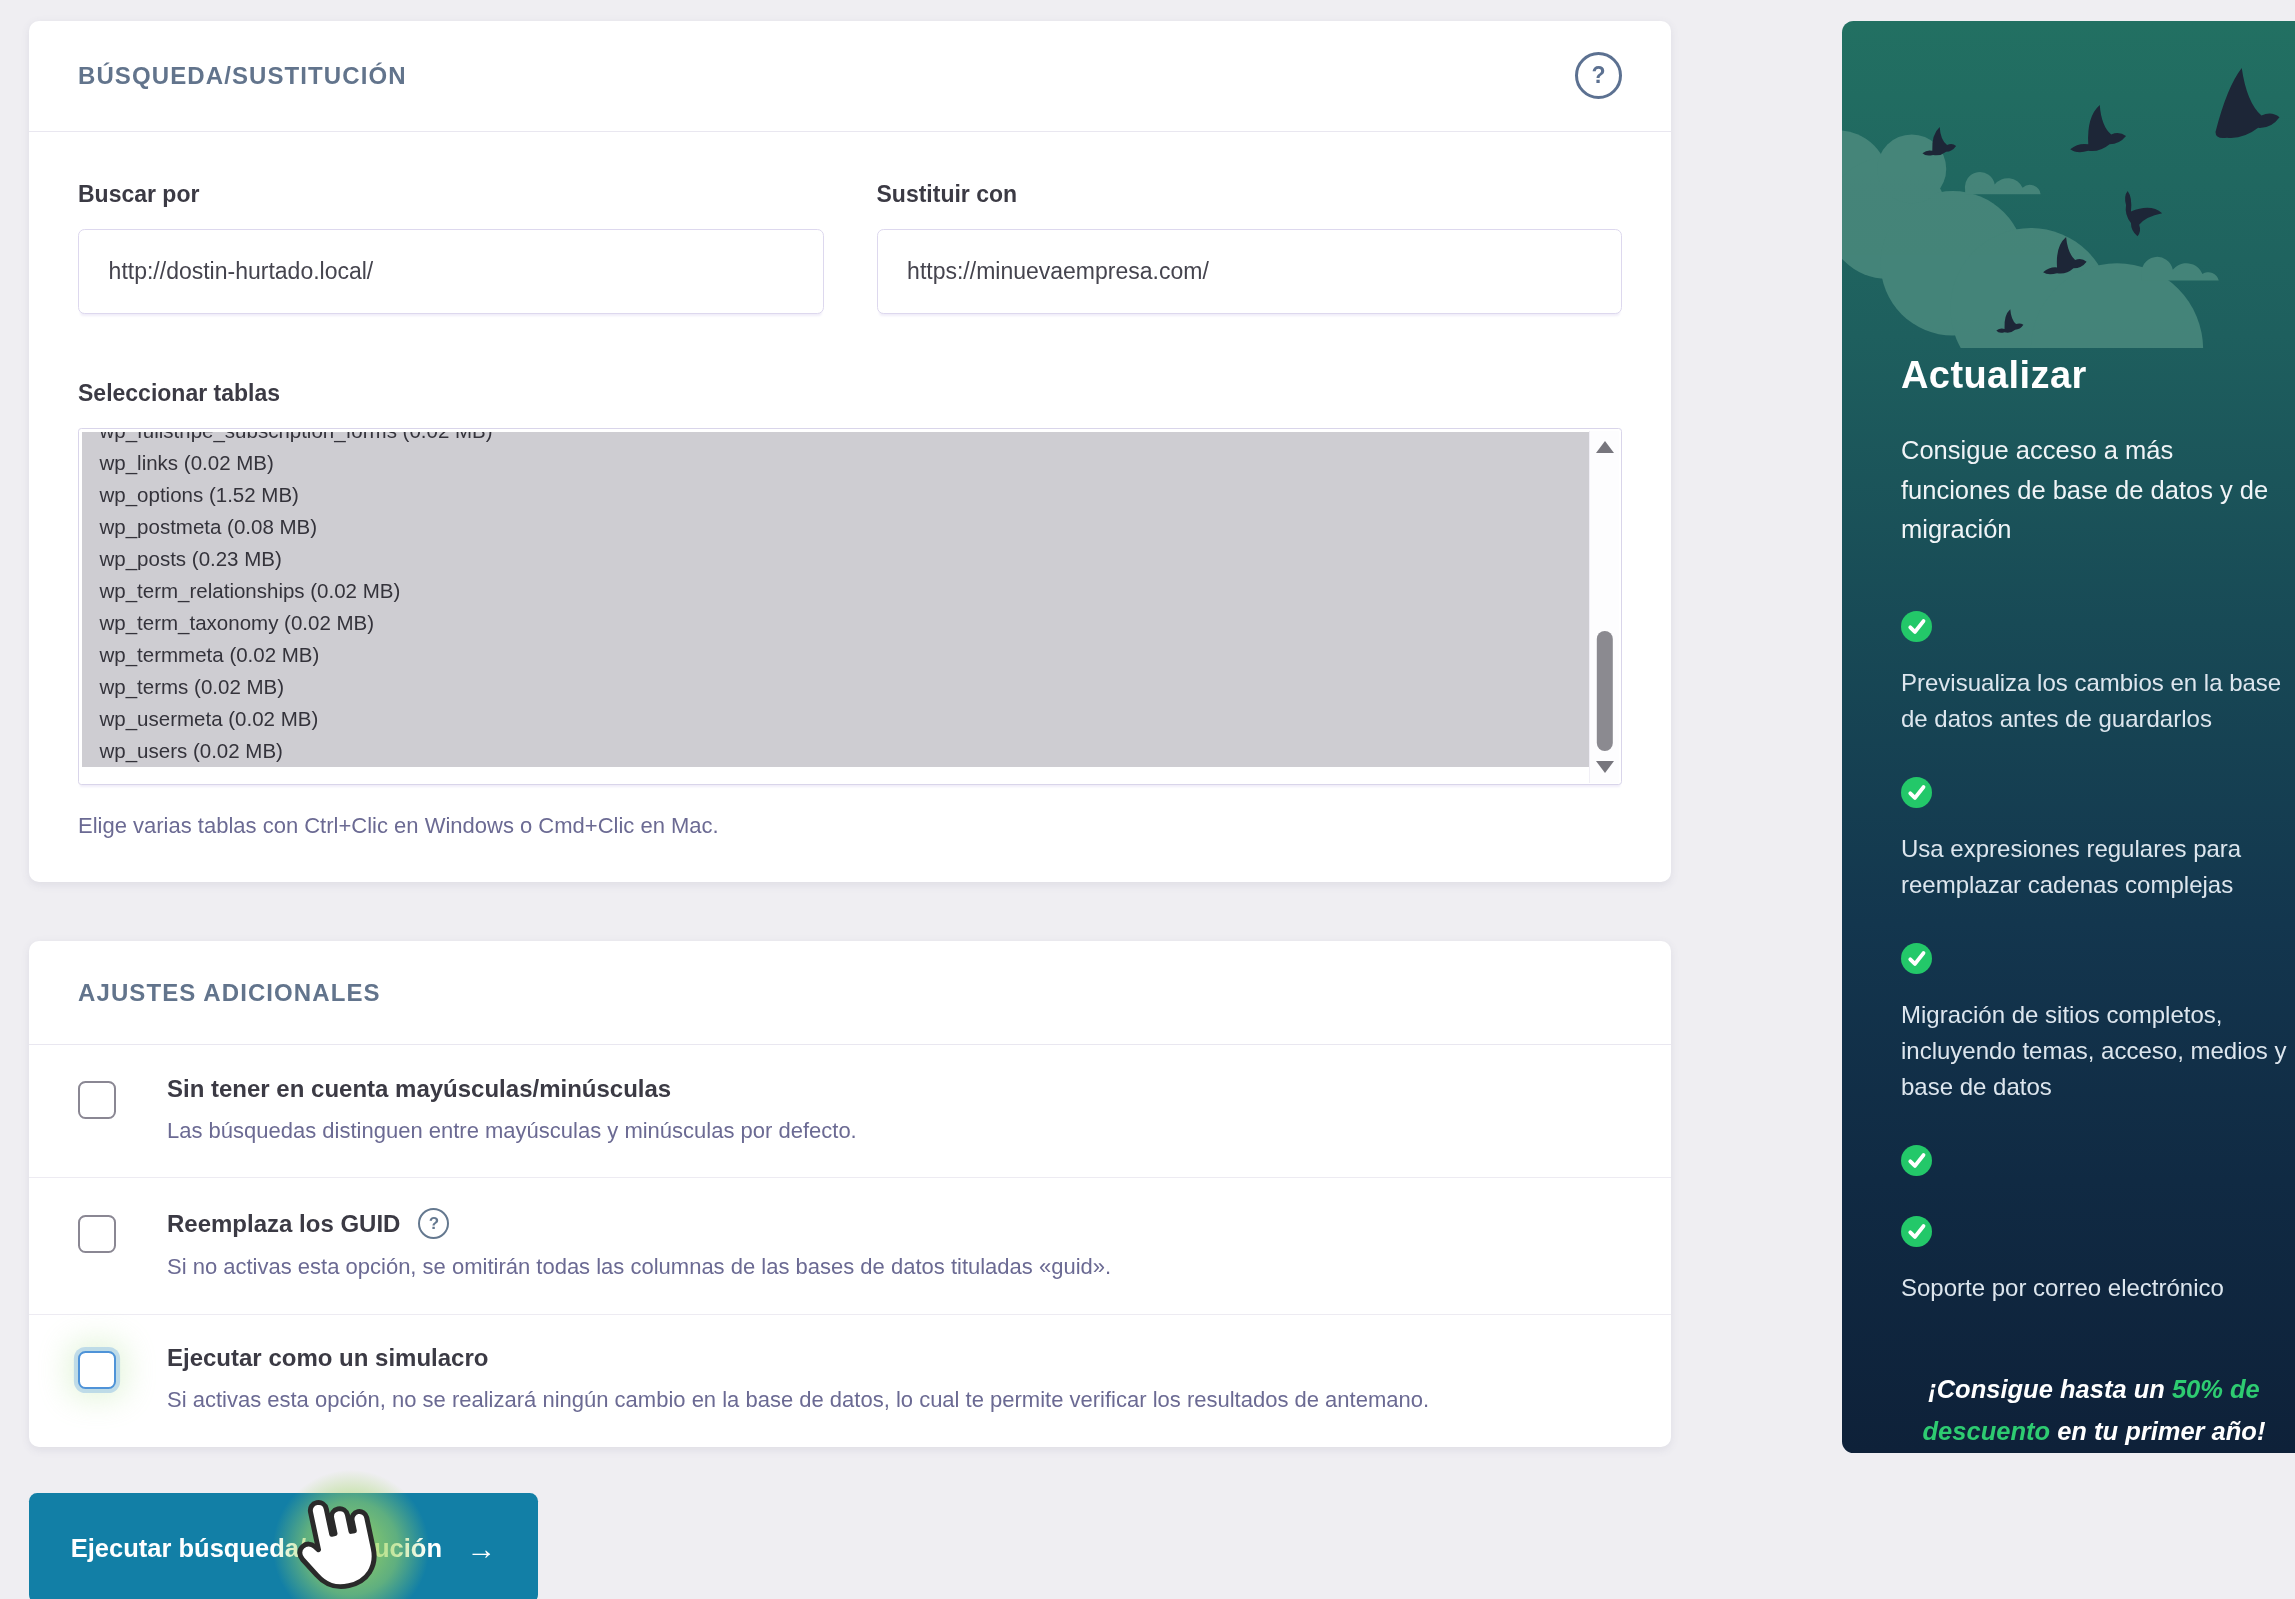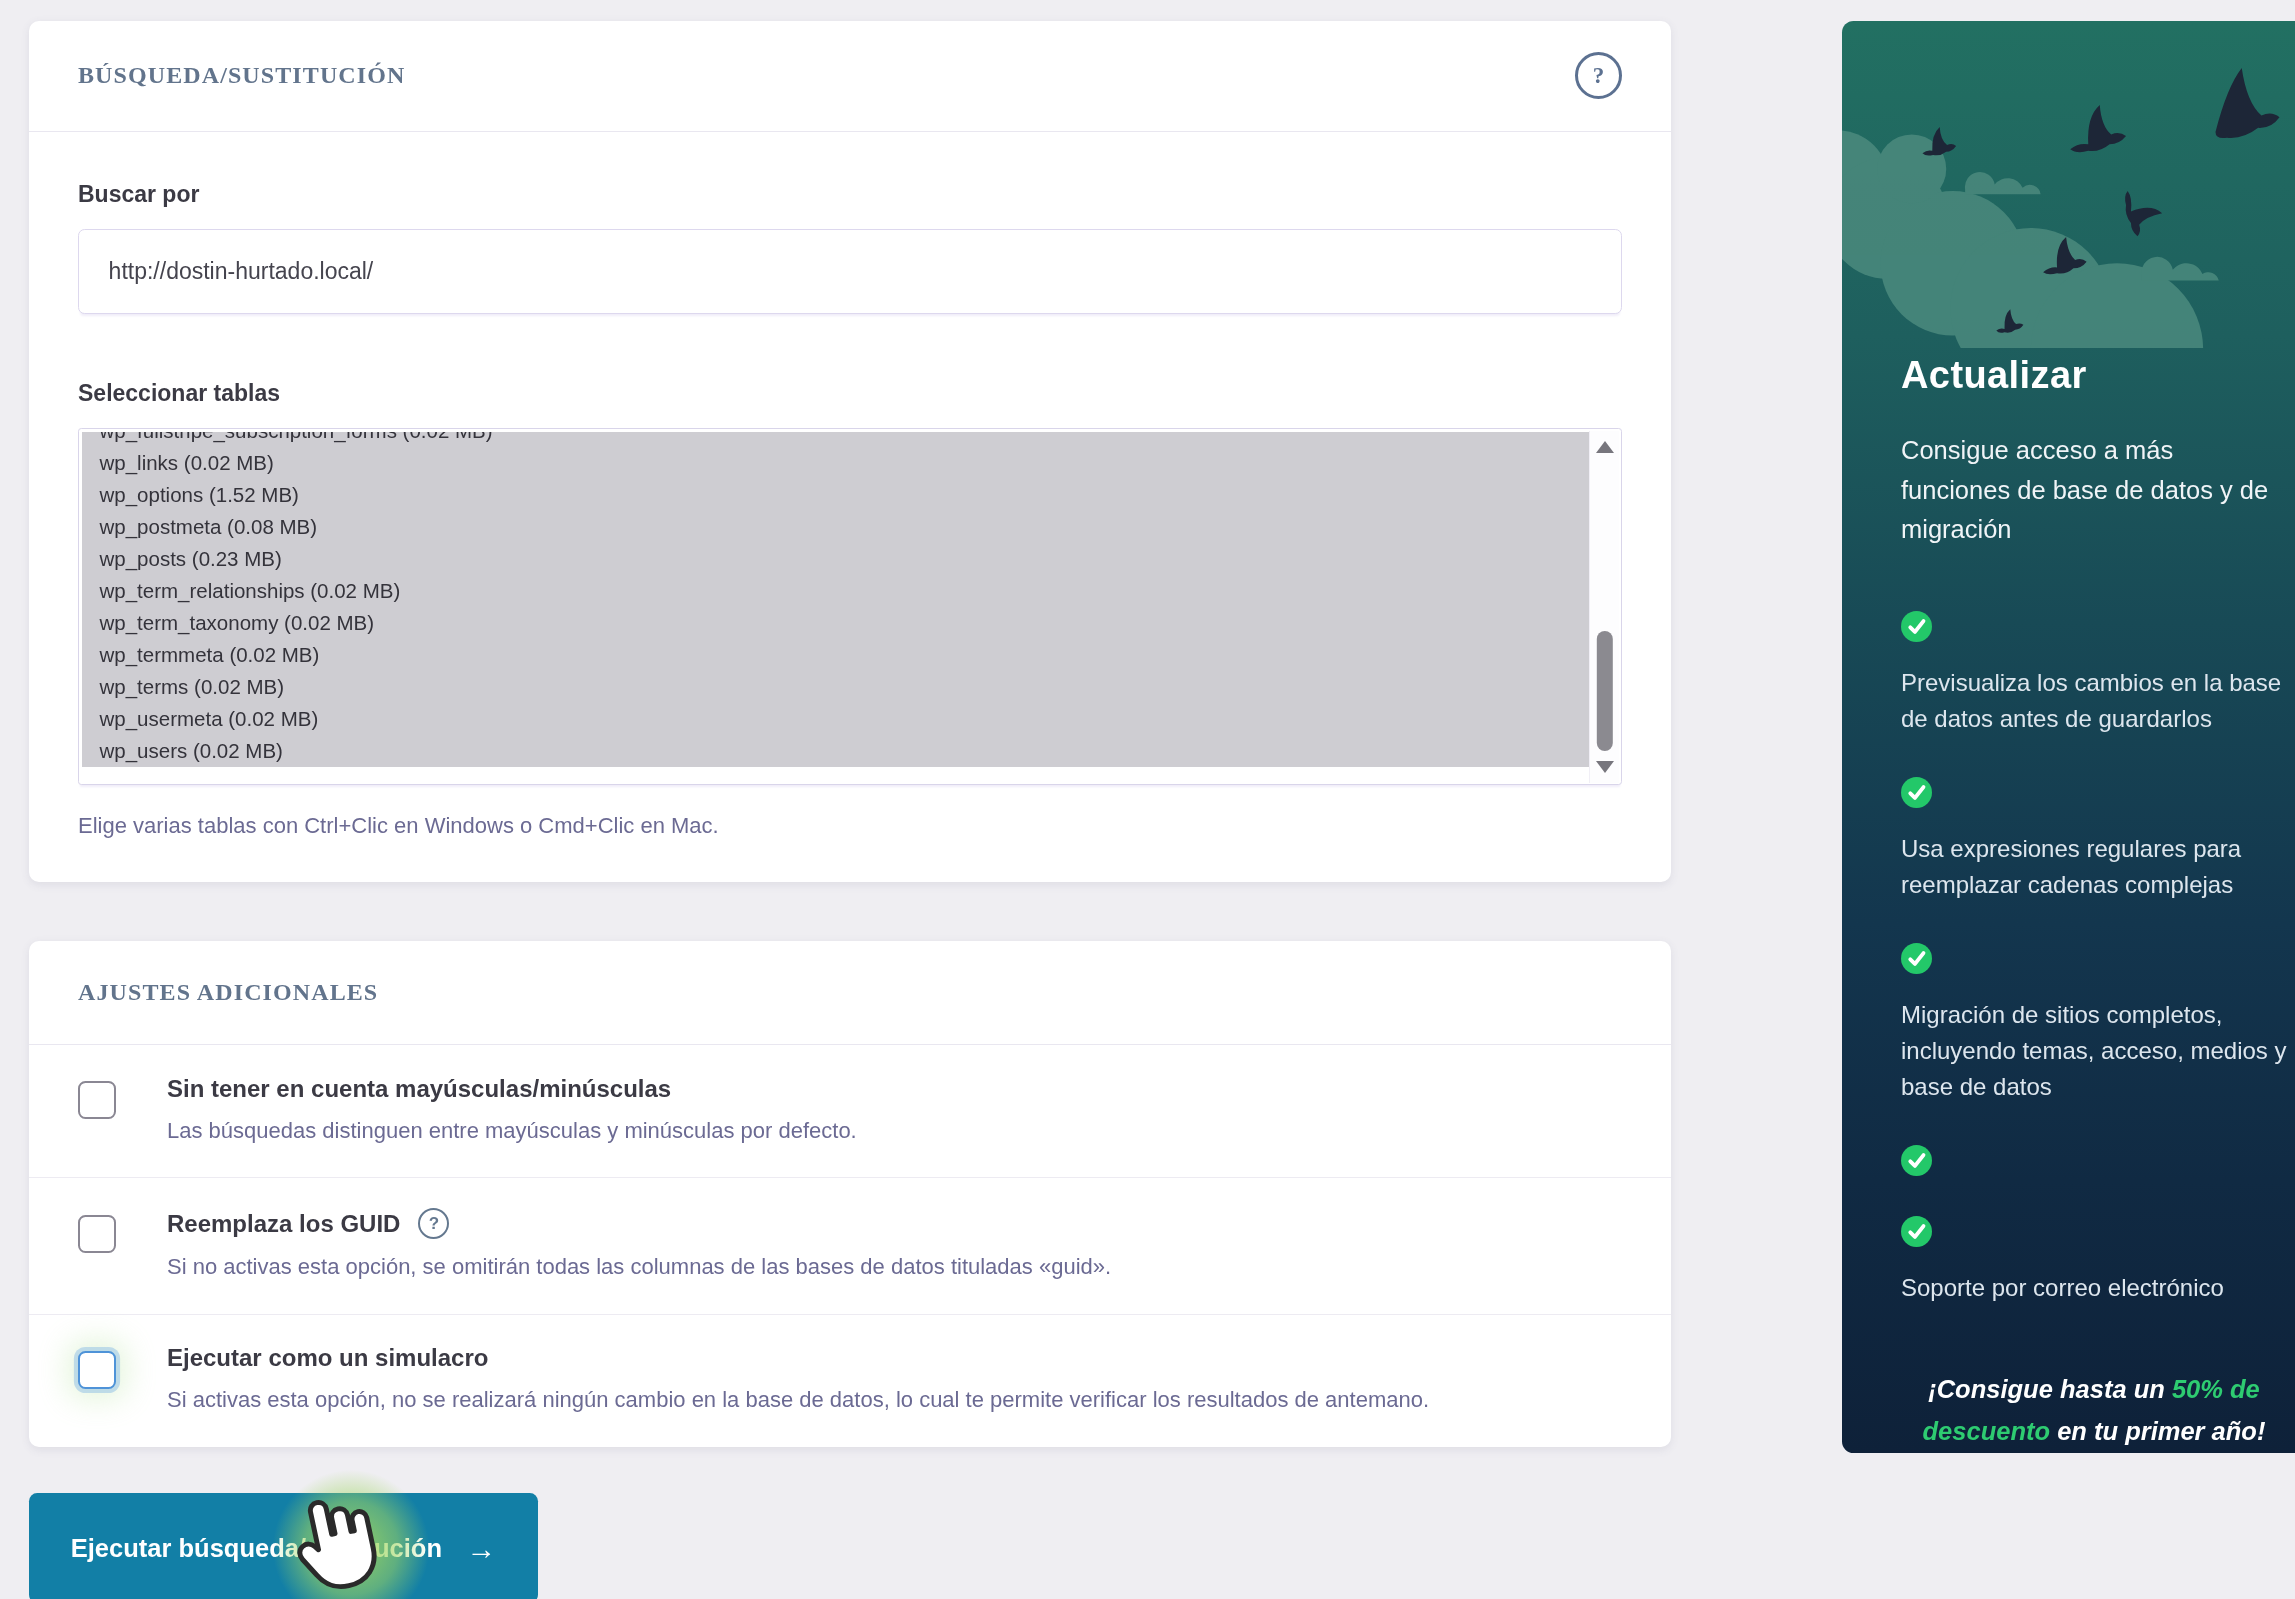--- a/index.html
+++ b/index.html
@@ -3,21 +3,21 @@
 <meta charset="utf-8">
 <style>
   html,body{margin:0;padding:0;background:#efeef2;}
   .page{position:relative;width:2295px;height:1599px;overflow:hidden;
         background:#efeef2;font-family:"Liberation Sans",sans-serif;}
 
   
   .main-col{position:absolute;left:29px;top:20.5px;width:1642px;}
   .card{background:#ffffff;border-radius:9.9px;box-shadow:0 2.5px 8.2px rgba(80,80,120,.10);}
   .card-header{display:flex;align-items:center;justify-content:space-between;
-               height:110px;padding:0 49px;border-bottom:1.6px solid #e9e7f0;font-family:Liberation Serif, serif;}
+               height:110px;padding:0 49px;border-bottom:1.6px solid #e9e7f0;}
   .card-header h2{margin:0;font-size:24px;font-weight:700;letter-spacing:1.1px;color:#62748c;}
   .help-circle{width:41px;height:41px;border:3.3px solid #5c7191;border-radius:50%;
                display:flex;align-items:center;justify-content:center;
                font-size:23px;font-weight:700;color:#5c7191;cursor:pointer;flex:none;}
   .card-body{padding:49px 49px 43px;}
 
   .form-row{display:flex;gap:53px;}
   .field{flex:1;}
   .field label,.tables-label{display:block;font-size:23px;font-weight:700;color:#3b3a44;}
   .field label{margin-bottom:21.3px;}
@@ -96,20 +96,24 @@
         <h2>BÚSQUEDA/SUSTITUCIÓN</h2>
         <div class="help-circle">
           <span>?</span>
         </div>
       </header>
       <div class="card-body">
         <div class="form-row">
           <div class="field">
             <label>Buscar por</label>
             <input class="text-input" type="text" value="http://dostin-hurtado.local/" style="">
+          </div>
+          <div class="field">
+            <label>Sustituir con</label>
+            <input class="text-input" type="text" value="https://minuevaempresa.com/" style="">
           </div>
         </div>
 
         <label class="tables-label">Seleccionar tablas</label>
 
         <div class="multiselect">
           <div class="options">
             <div class="options-inner">
               <div class="opt">wp_fullstripe_subscription_forms (0.02 MB)</div>
               <div class="opt">wp_links (0.02 MB)</div>

